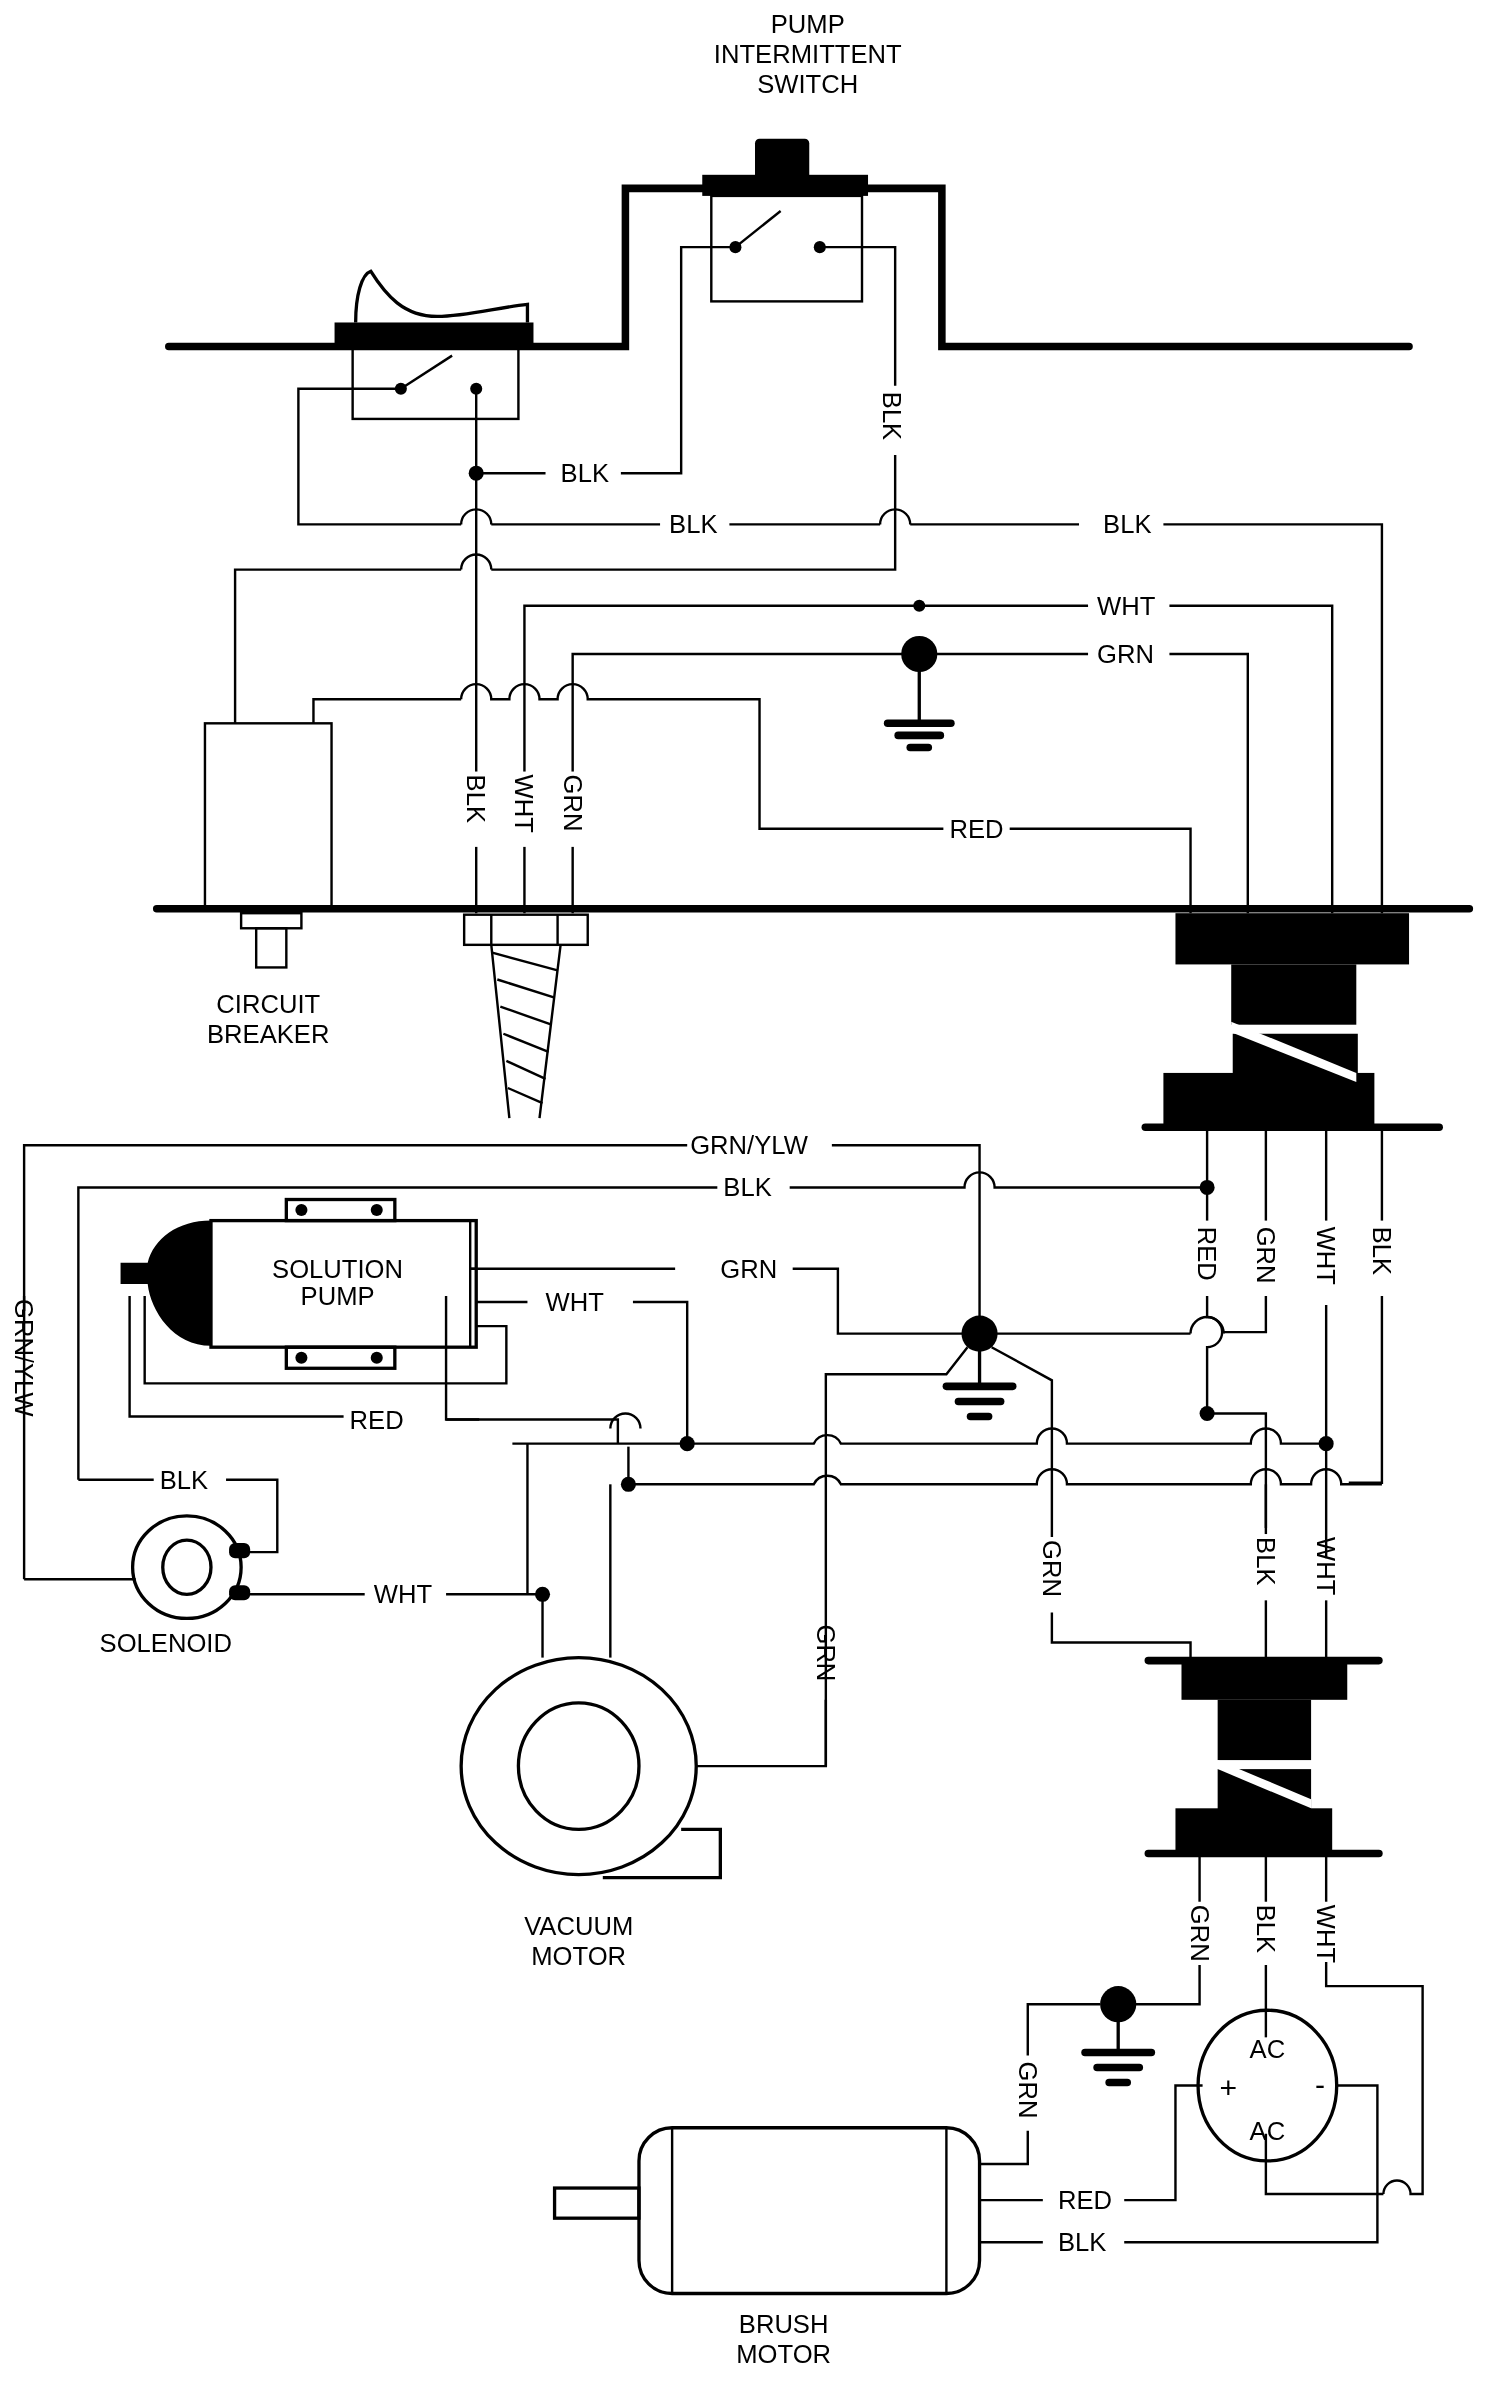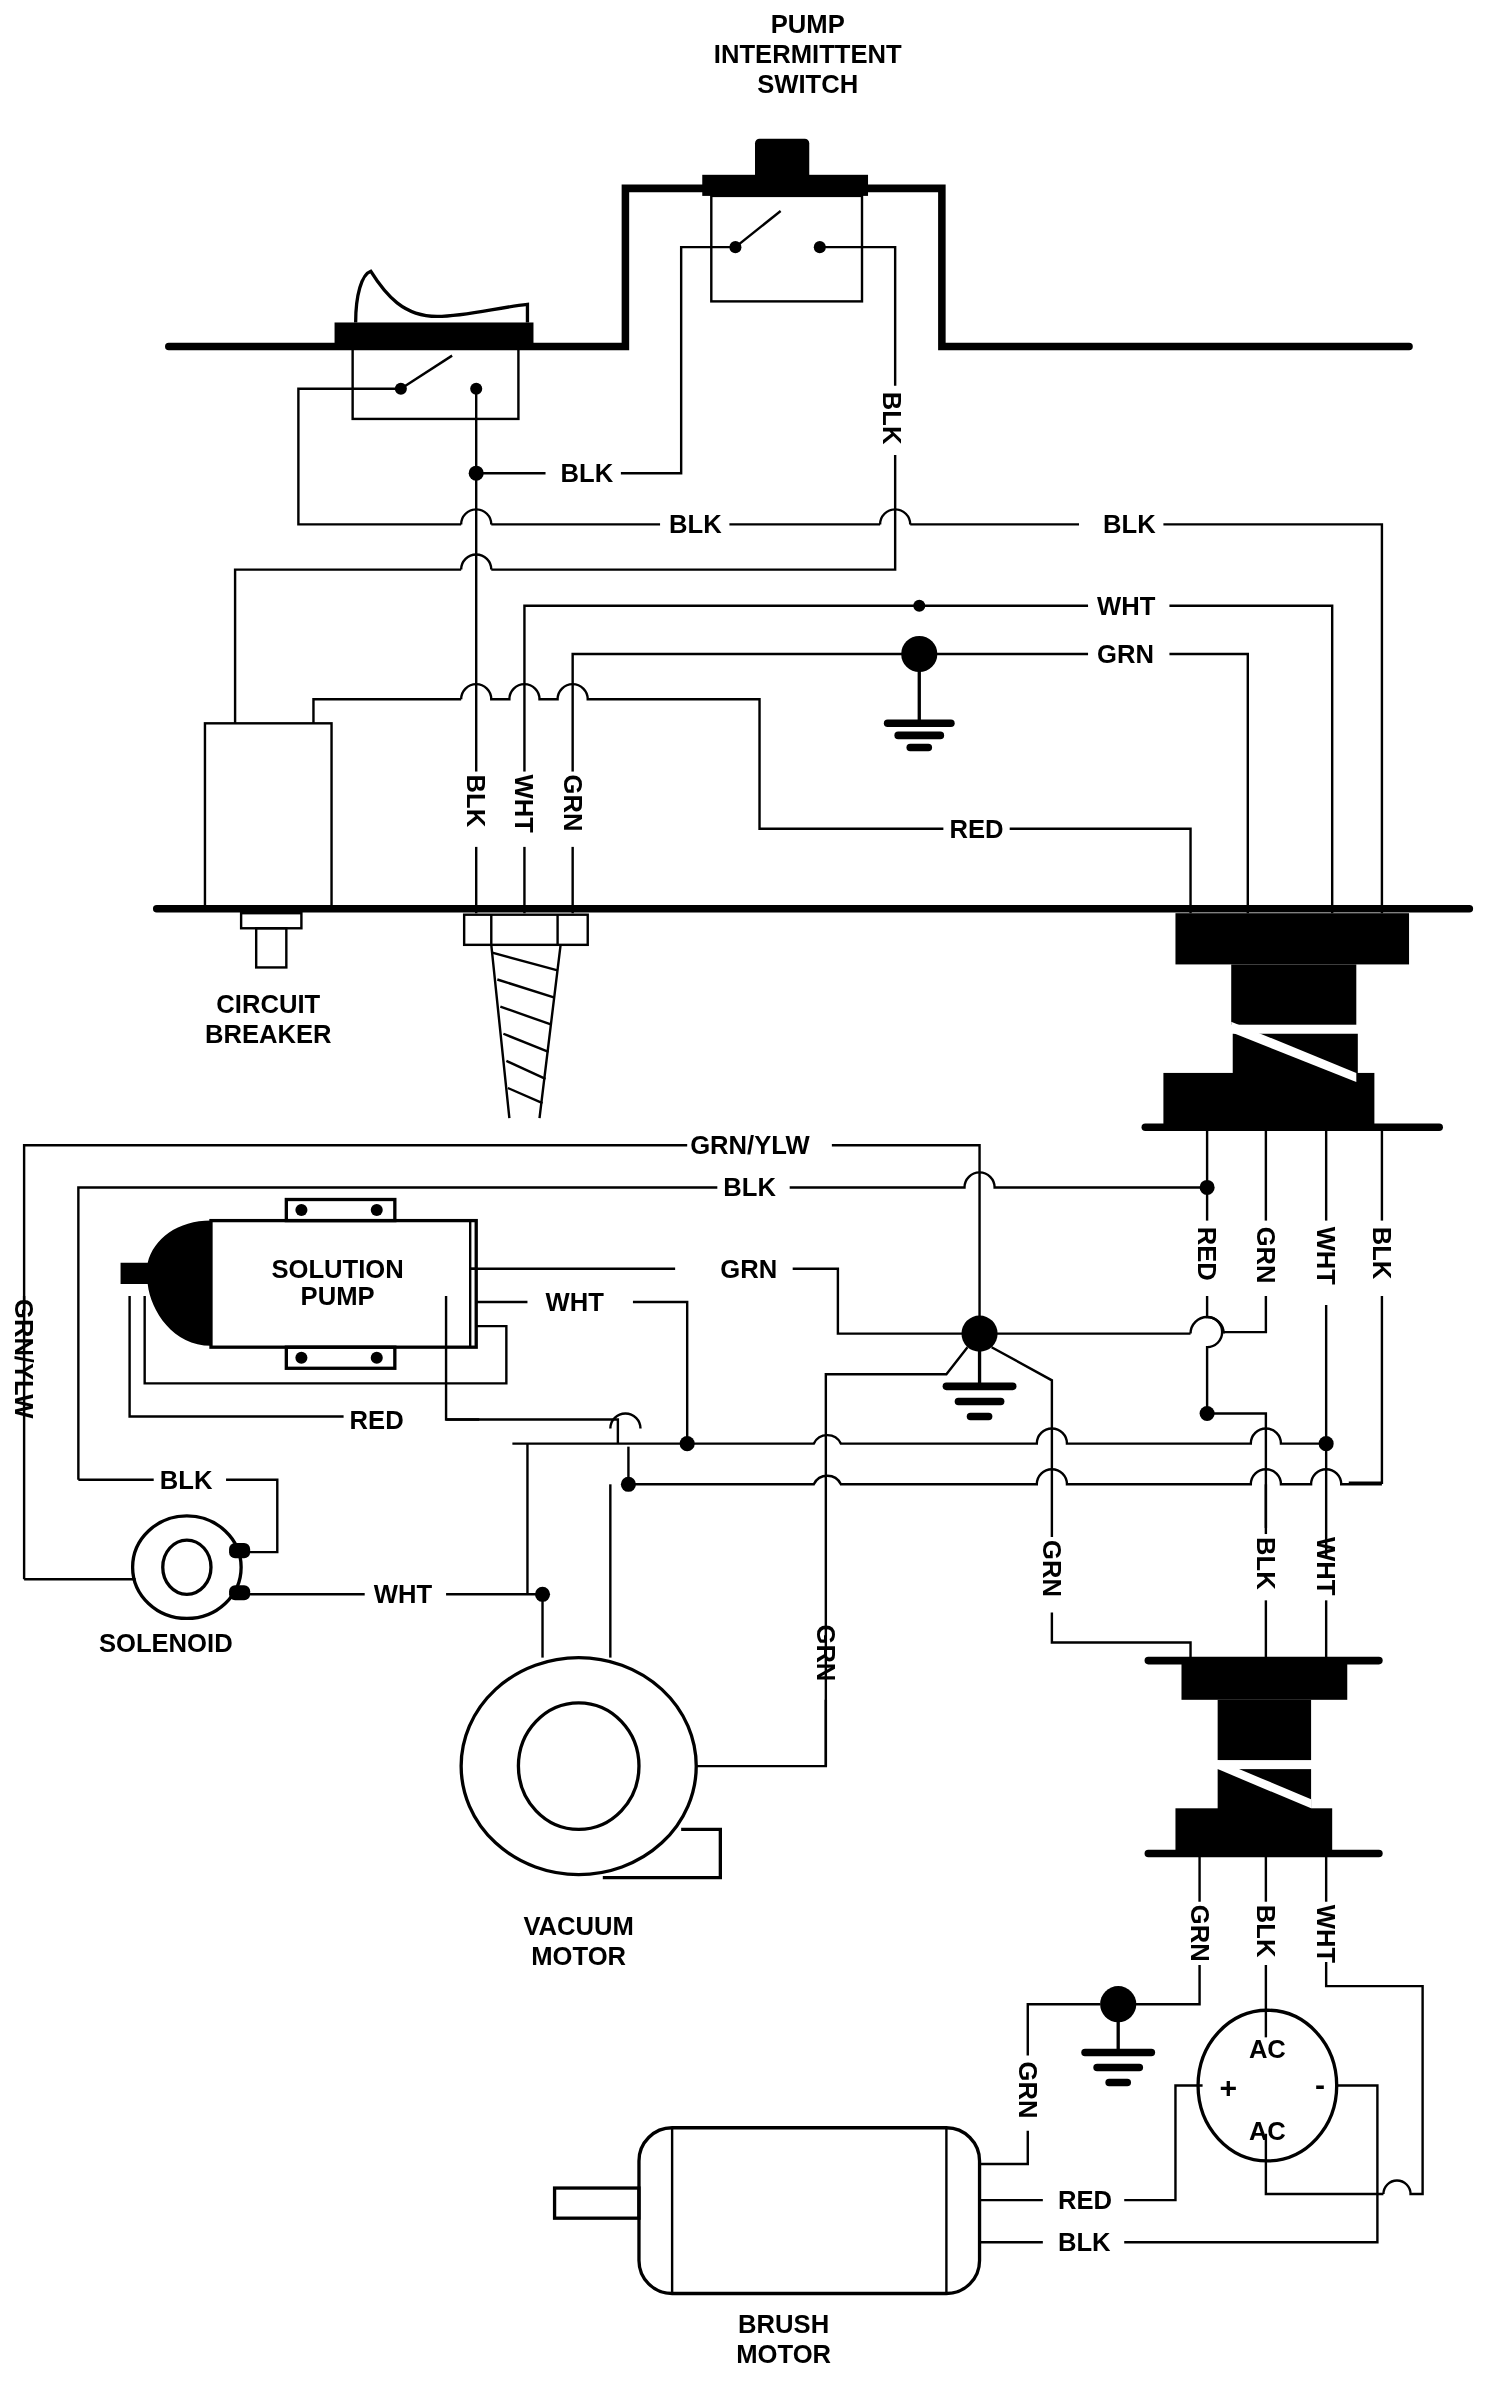--- a/index.html
+++ b/index.html
@@ -1,16 +1,16 @@
 <!DOCTYPE html>
 <html style="font-size:15px"><head>
 <meta charset="utf-8">
 <style>
   html, body { margin: 0; padding: 0; background: #ffffff; }
-  #canvas { width: 1433px; height: 2396px; display: block; font-weight: bold; }
+  #canvas { width: 1433px; height: 2396px; display: block; }
   svg { width: 1507px; height: 2396px; display: block; }
   .w { fill: none; stroke: #000; stroke-width: 1.6; }
   .thick { fill: none; stroke: #000; stroke-width: 5; stroke-linecap: round; }
   .med { fill: none; stroke: #000; stroke-width: 2.2; }
   .blk { fill: #000; stroke: none; }
   .lbl { font-family: "Liberation Sans", sans-serif; font-size: 17px; fill: #000; }
   .title { font-family: "Liberation Sans", sans-serif; font-size: 17px; fill: #000; text-anchor: middle; }
   .bg { fill: #fff; stroke: none; }
 </style>
 </head>

